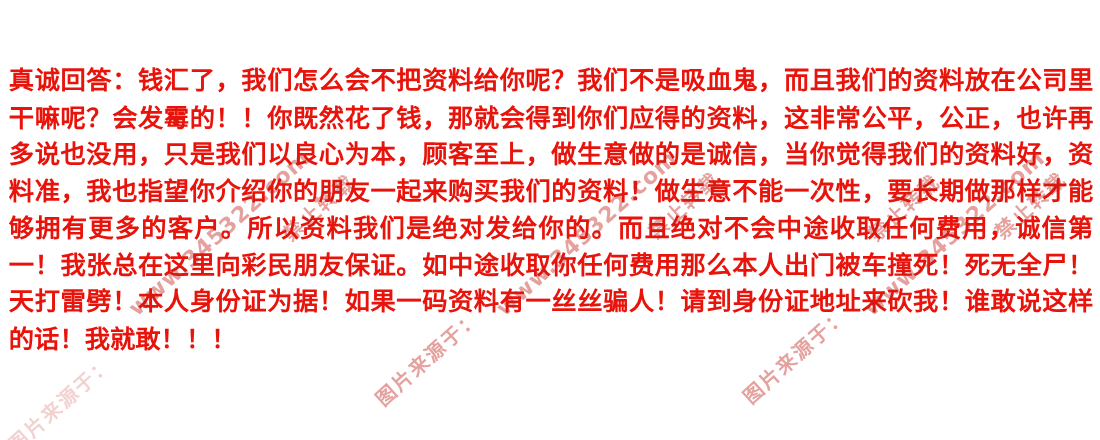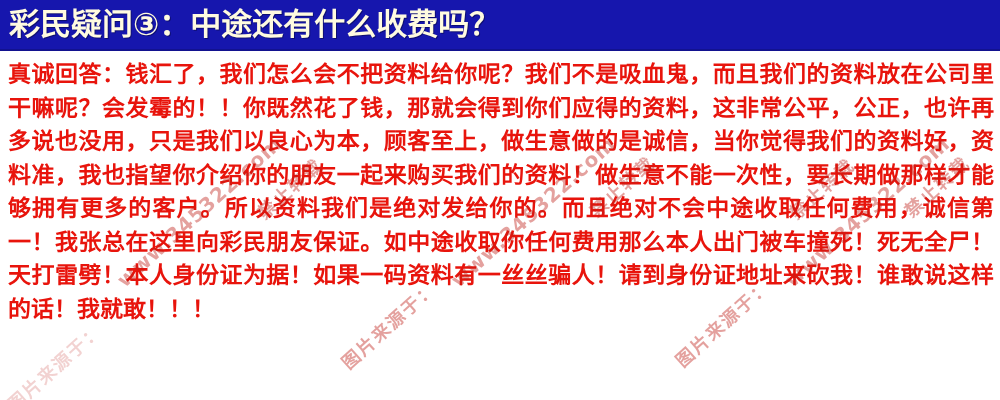--- a/index.html
+++ b/index.html
@@ -99,23 +99,20 @@
   }
   .wm-faint {
     color: rgba(190, 30, 25, 0.20);
   }
 </style>
 </head>
 <body>
 
 <div class="page">
 
-  <div class="banner">
-    <div class="banner-title">彩民疑问③：中途还有什么收费吗？</div>
-  </div>
 
   <div class="body-copy">
     <p>真诚回答：钱汇了，我们怎么会不把资料给你呢？我们不是吸血鬼，而且我们的资料放在公司里干嘛呢？会发霉的！！你既然花了钱，那就会得到你们应得的资料，这非常公平，公正，也许再多说也没用，只是我们以良心为本，顾客至上，做生意做的是诚信，当你觉得我们的资料好，资料准，我也指望你介绍你的朋友一起来购买我们的资料！做生意不能一次性，要长期做那样才能够拥有更多的客户。所以资料我们是绝对发给你的。而且绝对不会中途收取任何费用，诚信第一！我张总在这里向彩民朋友保证。如中途收取你任何费用那么本人出门被车撞死！死无全尸！天打雷劈！本人身份证为据！如果一码资料有一丝丝骗人！请到身份证地址来砍我！谁敢说这样的话！我就敢！！！</p>
   </div>
 
   <div class="wm-layer">
       <div class="wm wm-cn" style="left: 268px; top: 198px; transform: rotate(-42deg);">禁止转载</div>
       <div class="wm wm-cn" style="left: 600px; top: 196px; transform: rotate(-42deg);">禁止转载</div>
       <div class="wm wm-cn" style="left: 800px; top: 198px; transform: rotate(-42deg);">禁止转载</div>
       <div class="wm wm-cn" style="left: 915px; top: 196px; transform: rotate(-42deg);">禁止转载</div>

